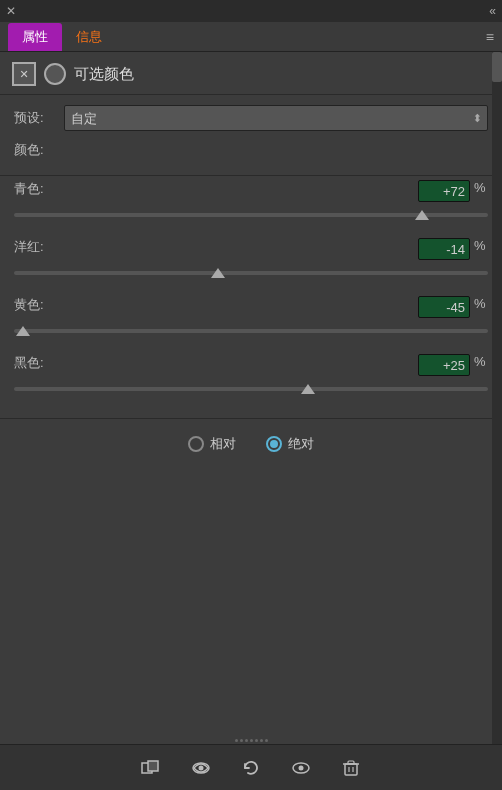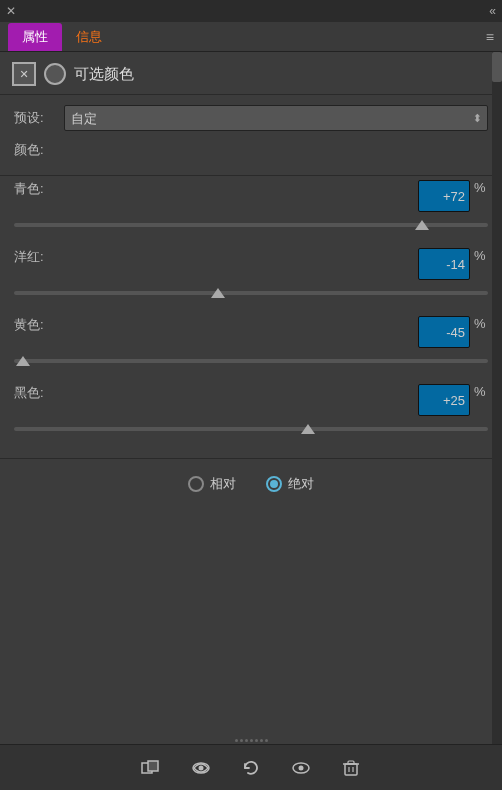--- a/index.html
+++ b/index.html
@@ -202,26 +202,26 @@
       margin-bottom: 4px;
     }
     .slider-label {
       width: 42px;
       color: #bbb;
       font-size: 13px;
       flex-shrink: 0;
     }
     .slider-spacer { flex: 1; }
     .slider-value-box {
-      background: #0369a1;
+      background: #14532d;
       border: 1px solid #111;
       color: #ccc;
       font-size: 13px;
       width: 52px;
-      height: 32px;
+      height: 22px;
       text-align: right;
       padding: 0 4px;
       border-radius: 2px;
       display: flex;
       align-items: center;
       justify-content: flex-end;
     }
     .slider-percent {
       color: #bbb;
       font-size: 13px;

